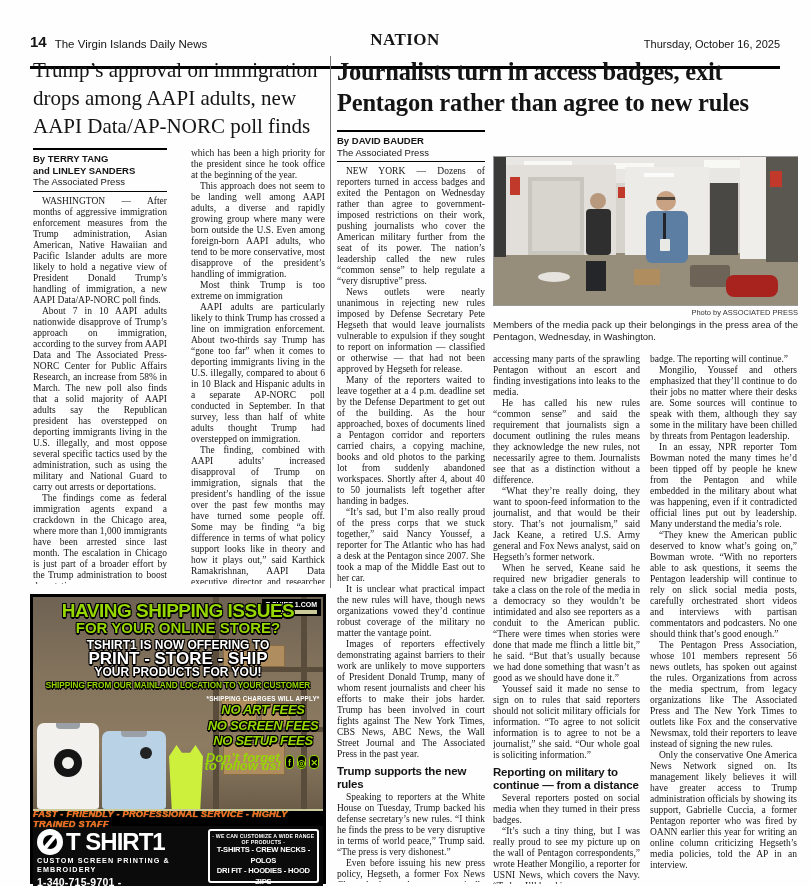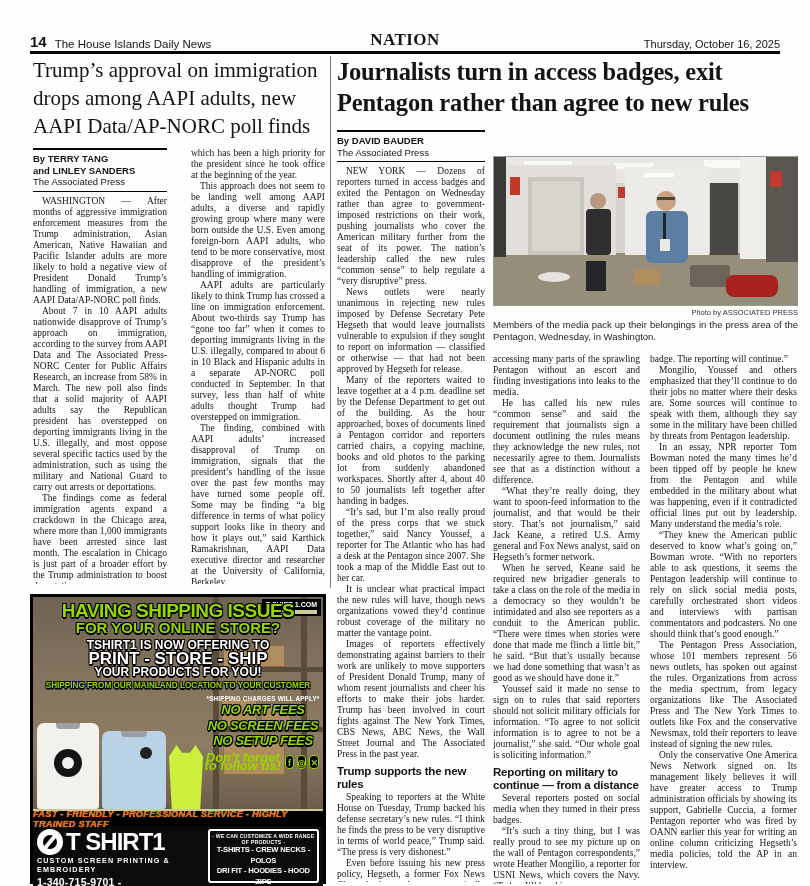--- a/index.html
+++ b/index.html
@@ -2,21 +2,21 @@
 <html><head>
 <meta charset="utf-8">
 <style>
   html,body{margin:0;padding:0;}
   body{
     width:810px;height:886px;position:relative;background:#fefefe;
     font-family:"Liberation Serif", serif;color:#141414;overflow:hidden;
   }
   
   .masthead{position:absolute;left:30px;right:30px;top:26px;height:24px;
-    border-bottom:3px solid #000;display:flex;align-items:flex-end;padding-bottom:1px;}
+    border-bottom:3px solid #000;display:flex;align-items:flex-end;padding-bottom:16px;}
   .pg-num{font-family:"Liberation Sans",sans-serif;font-weight:bold;font-size:15px;}
   .paper-name{font-family:"Liberation Sans",sans-serif;font-size:11.5px;margin-left:8px;}
   .section-name{position:absolute;left:0;right:0;text-align:center;
     font-family:"Liberation Serif",serif;font-weight:bold;font-size:17px;letter-spacing:.5px;}
   .date{margin-left:auto;font-family:"Liberation Sans",sans-serif;font-size:11px;}
   
   .byline{font-family:"Liberation Sans",sans-serif;font-size:9.5px;font-weight:bold;
     border-top:2px solid #000;border-bottom:1px solid #000;padding:3px 0 3px;line-height:11.5px;margin-bottom:4px;}
   .byline .org{font-weight:normal;}
   .bodycol{font-size:9.5px;line-height:11px;overflow:hidden;}
@@ -92,21 +92,21 @@
   .brand-contact{color:#fff;font-weight:bold;font-size:10.5px;letter-spacing:.2px;margin-top:2px;}
   .ad-products{width:41%;border:2px solid #fff;border-radius:3px;padding:2px 2px;box-sizing:border-box;text-align:center;}
   .prod-header{color:#fff;font-weight:bold;font-size:5.2px;letter-spacing:.2px;}
   .ad-products .list-item{color:#fff;font-weight:bold;font-size:7.6px;line-height:10.5px;letter-spacing:-.2px;}
 </style>
 </head>
 <body>
 
 <div class="masthead">
   <span class="pg-num">14</span>
-  <span class="paper-name">The House Islands Daily News</span>
+  <span class="paper-name">The Virgin Islands Daily News</span>
   <span class="section-name">NATION</span>
   <span class="date">Thursday, October 16, 2025</span>
 </div>
 
 <div class="left-article">
   <h1>Trump’s approval on immigration drops among AAPI adults, new AAPI Data/AP-NORC poll finds</h1>
   <div class="left-cols">
     <div class="bodycol">
       <div class="byline">
         <div>By TERRY TANG</div>
@@ -116,20 +116,21 @@
       <div>
           <p class="para p">WASHINGTON — After months of aggressive immigration enforcement measures from the Trump administration, Asian American, Native Hawaiian and Pacific Islander adults are more likely to hold a negative view of President Donald Trump’s handling of immigration, a new AAPI Data/AP-NORC poll finds.</p>
           <p class="para p">About 7 in 10 AAPI adults nationwide disapprove of Trump’s approach on immigration, according to the survey from AAPI Data and The Associated Press-NORC Center for Public Affairs Research, an increase from 58% in March. The new poll also finds that a solid majority of AAPI adults say the Republican president has overstepped on deporting immigrants living in the U.S. illegally, and most oppose several specific tactics used by the administration, such as using the military and National Guard to carry out arrests or deportations.</p>
           <p class="para p">The findings come as federal immigration agents expand a crackdown in the Chicago area, where more than 1,000 immigrants have been arrested since last month. The escalation in Chicago is just part of a broader effort by the Trump administration to boost deportations,</p>
         </div>
     </div>
     <div class="bodycol">
       <div>
           <p class="para cont">which has been a high priority for the president since he took office at the beginning of the year.</p>
           <p class="para p">This approach does not seem to be landing well among AAPI adults, a diverse and rapidly growing group where many were born outside the U.S. Even among foreign-born AAPI adults, who tend to be more conservative, most disapprove of the president’s handling of immigration.</p>
+          <p class="para p">Most think Trump is too extreme on immigration</p>
           <p class="para p">AAPI adults are particularly likely to think Trump has crossed a line on immigration enforcement. About two-thirds say Trump has “gone too far” when it comes to deporting immigrants living in the U.S. illegally, compared to about 6 in 10 Black and Hispanic adults in a separate AP-NORC poll conducted in September. In that survey, less than half of white adults thought Trump had overstepped on immigration.</p>
           <p class="para p">The finding, combined with AAPI adults’ increased disapproval of Trump on immigration, signals that the president’s handling of the issue over the past few months may have turned some people off. Some may be finding “a big difference in terms of what policy support looks like in theory and how it plays out,” said Karthick Ramakrishnan, AAPI Data executive director and researcher at the University of California, Berkeley.</p>
         </div>
     </div>
   </div>
 </div>
 
 <div class="vrule"></div>
 
 <div class="main-article">

